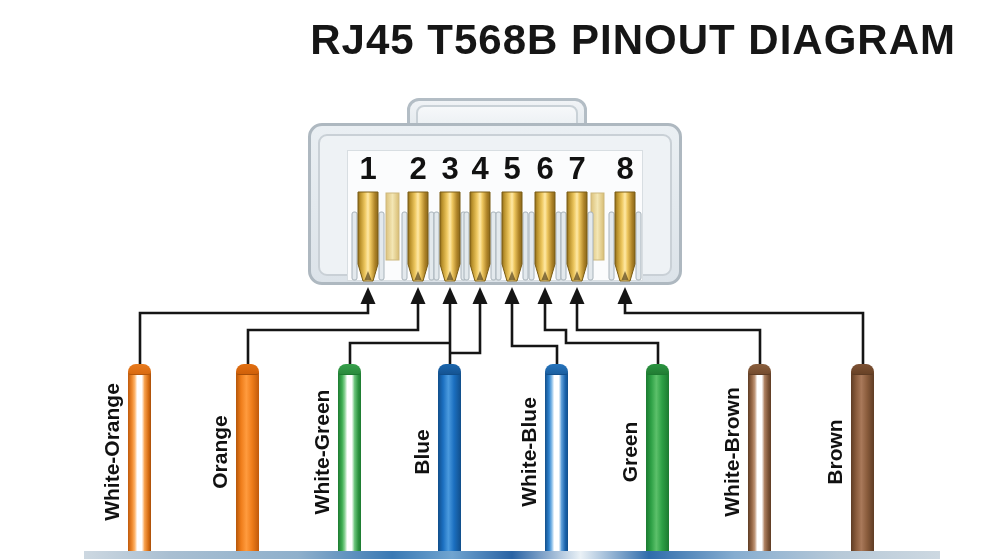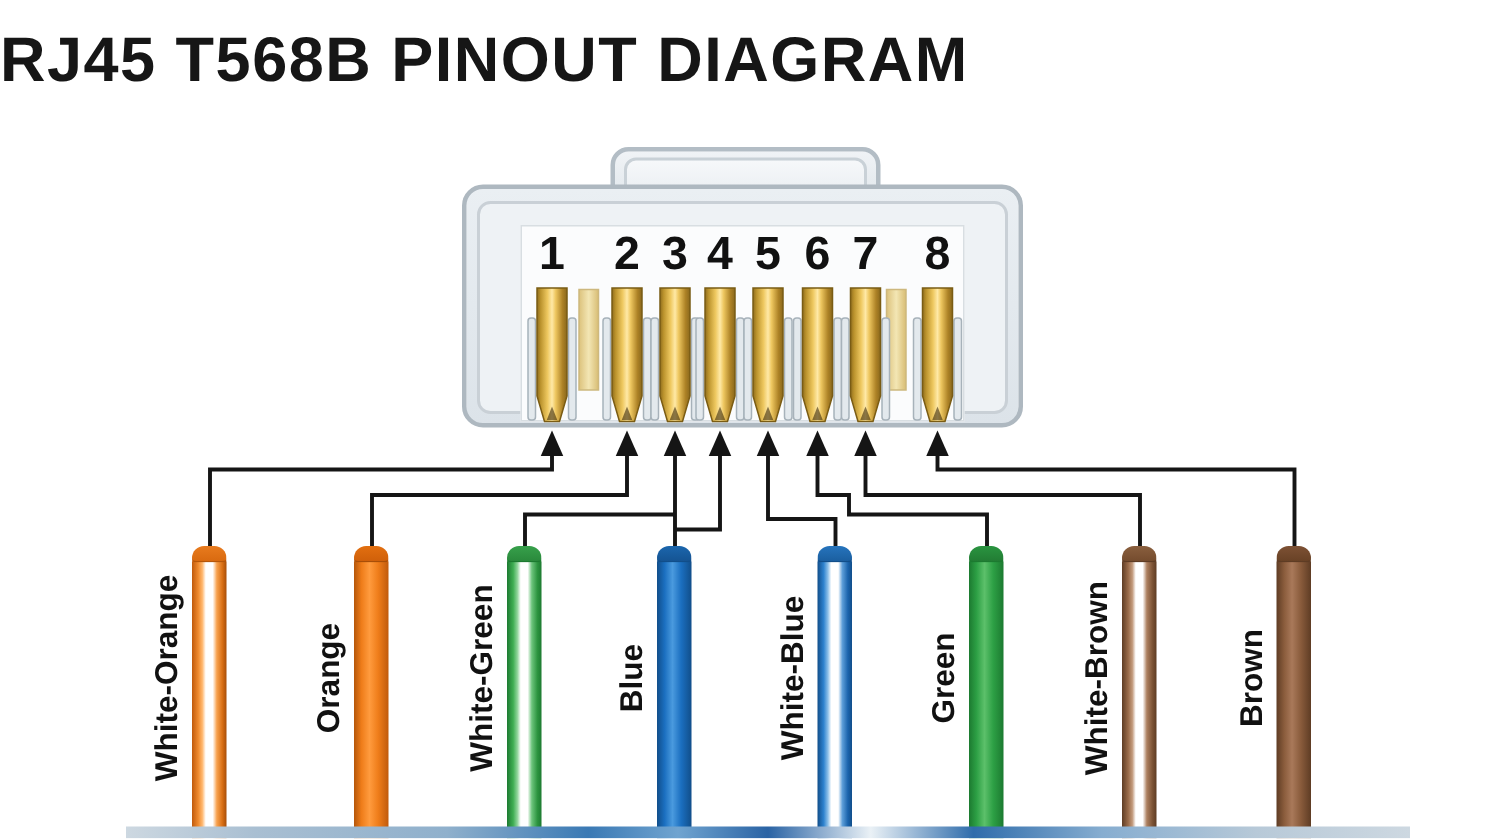--- a/index.html
+++ b/index.html
@@ -1,20 +1,20 @@
 <!DOCTYPE html>
 <html><head>
 <meta charset="utf-8">
 <style>
   html,body{margin:0;padding:0;background:#fff;}
   #stage{position:relative;width:994px;height:559px;background:#ffffff;overflow:hidden;
          font-family:"Liberation Sans",sans-serif;}
   .abs{position:absolute;}
   
-  #title{left:0;top:16px;width:956px;text-align:left;font-size:42px;font-weight:bold;
+  #title{left:0;top:16px;width:956px;text-align:right;font-size:42px;font-weight:bold;
          color:#161616;letter-spacing:1px;}
   
   #tab{left:407px;top:98px;width:180px;height:46px;border-radius:12px;
        background:linear-gradient(180deg,#f0f3f6 0%,#dde4e9 100%);
        border:3px solid #b3bdc5;box-sizing:border-box;}
   #tab-inner{left:416px;top:105px;width:162px;height:34px;border-radius:8px;
        background:linear-gradient(180deg,#f6f8fa 0%,#e6ebef 100%);
        border:2px solid #c9d1d7;box-sizing:border-box;}
   #body{left:308px;top:123px;width:374px;height:162px;border-radius:14px;
        background:linear-gradient(180deg,#eaeff3 0%,#dce3e9 100%);

